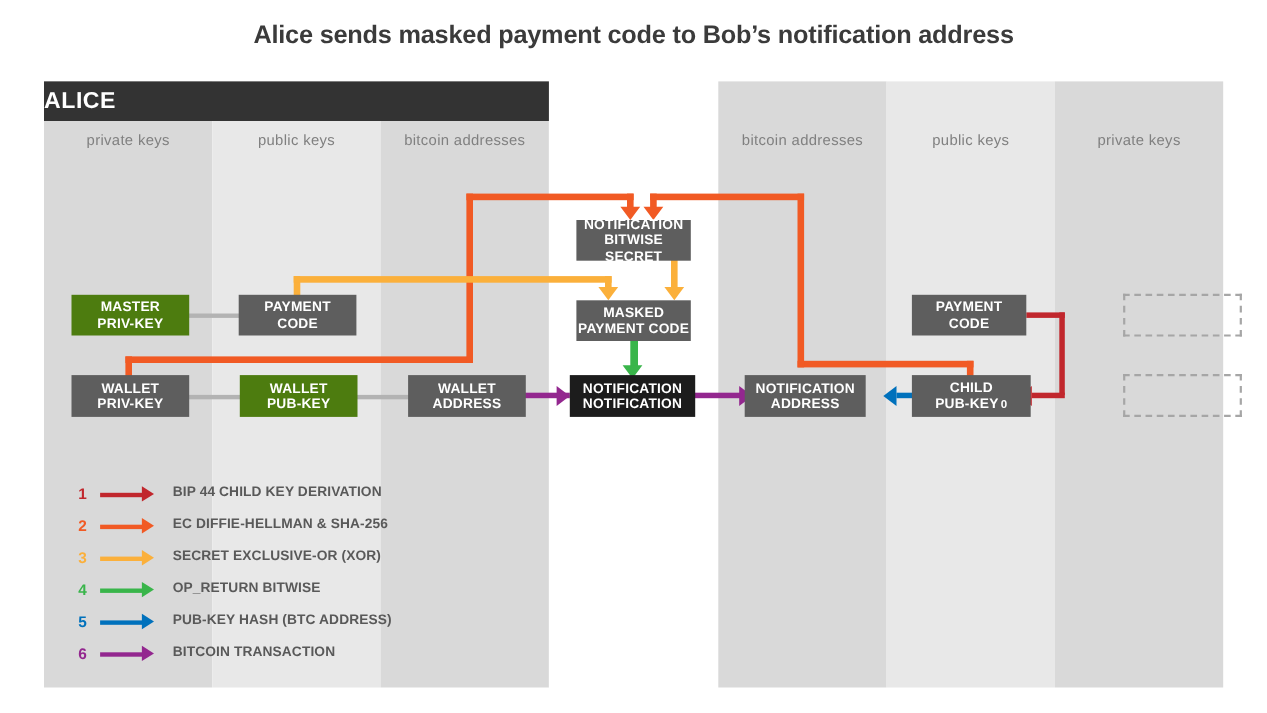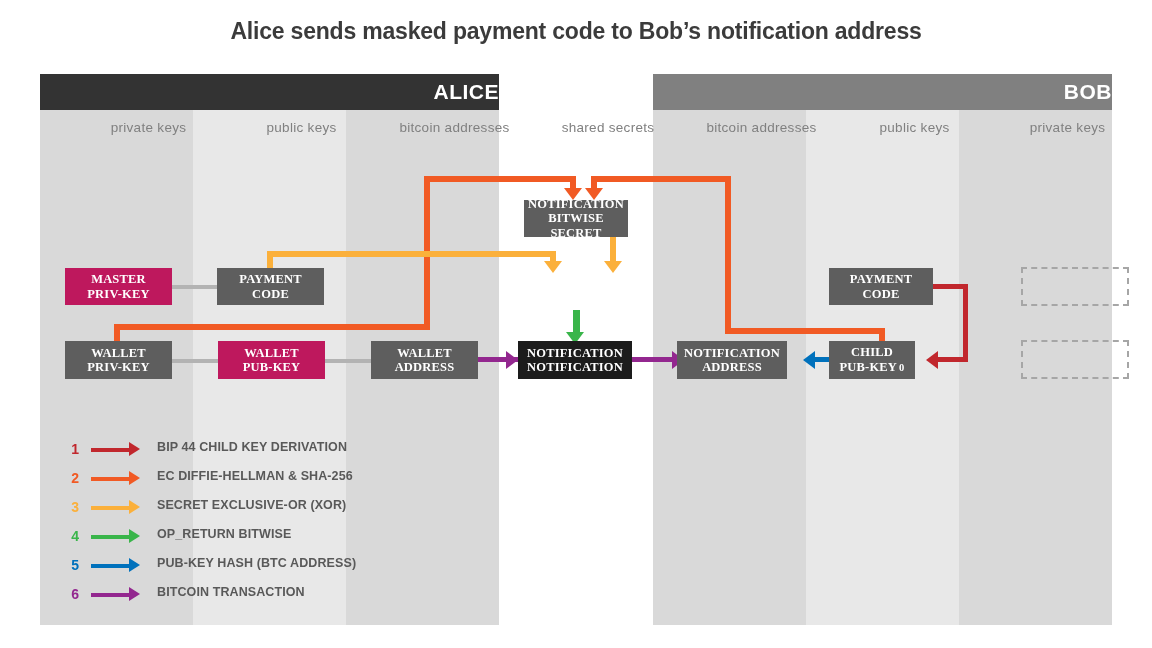--- a/index.html
+++ b/index.html
@@ -15,41 +15,41 @@
   #board{position:absolute;left:40px;top:74px;width:1072px;height:551px;}
 
   
   .col{position:absolute;top:0;bottom:0;}
   .col-dark{background:#d9d9d9;}
   .col-light{background:#e8e8e8;}
   .col-white{background:#ffffff;}
 
   
   .party{
-    position:absolute;top:0;height:36px;line-height:36px;text-align:right;
+    position:absolute;top:0;height:36px;line-height:36px;text-align:left;
     color:#ffffff;font-size:21px;font-weight:bold;letter-spacing:0.5px;
   }
   .party-alice{background:#333333;}
   .party-bob{background:#808080;}
 
   
   .colcap{
     position:absolute;top:38px;height:32px;line-height:32px;text-align:center;
-    color:#808080;font-size:13.5px;letter-spacing:0.3px;padding-left:32px;
+    color:#808080;font-size:13.5px;letter-spacing:0.3px;
   }
 
   
   .node{
     position:absolute;display:flex;align-items:center;justify-content:center;
     text-align:center;color:#ffffff;font-weight:bold;font-size:12.5px;
-    line-height:14.5px;letter-spacing:0.2px;z-index:6;box-sizing:border-box;font-family:Liberation Serif, serif;
+    line-height:14.5px;letter-spacing:0.2px;z-index:6;box-sizing:border-box;
   }
   .n-dark{background:#5e5e5e;}
   .n-black{background:#1c1c1c;}
-  .n-lite{background:#be185d;justify-content:center;}
+  .n-lite{background:#4d7c0f;justify-content:center;}
   .n-ghost{background:transparent;border:2px dashed #a6a6a6;}
   .node sub{font-size:10.5px;vertical-align:baseline;margin-left:2px;}
 
   
   .wire{position:absolute;background:#b3b3b3;z-index:3;}
 
   
   .seg{position:absolute;z-index:4;}
   .tip{position:absolute;width:0;height:0;z-index:5;}
   .tip-d{border-left:9px solid transparent;border-right:9px solid transparent;}
@@ -78,28 +78,24 @@
   <div class="col col-light" style="left:153px;width:153px;"></div>
   <div class="col col-dark" style="left:306px;width:153px;"></div>
   <div class="col col-white" style="left:459px;width:154px;"></div>
   <div class="col col-dark" style="left:613px;width:153px;"></div>
   <div class="col col-light" style="left:766px;width:153px;"></div>
   <div class="col col-dark" style="left:919px;width:153px;"></div>
 
   <div class="party party-alice" style="left:0px;width:459px;">
     <span>ALICE</span>
   </div>
-  <div class="party party-bob" style="left:613px;width:459px;">
-    <span>BOB</span>
-  </div>
 
   <div class="colcap" style="left:0px;width:153px;">private keys</div>
   <div class="colcap" style="left:153px;width:153px;">public keys</div>
   <div class="colcap" style="left:306px;width:153px;">bitcoin addresses</div>
-  <div class="colcap" style="left:459px;width:154px;">shared secrets</div>
   <div class="colcap" style="left:613px;width:153px;">bitcoin addresses</div>
   <div class="colcap" style="left:766px;width:153px;">public keys</div>
   <div class="colcap" style="left:919px;width:153px;">private keys</div>
 
   <div class="wire" style="left:131px;top:211px;width:86px;height:4px;"></div>
   <div class="wire" style="left:131px;top:285px;width:86px;height:4px;"></div>
   <div class="wire" style="left:284px;top:285px;width:86px;height:4px;"></div>
 
   <div class="seg" style="left:74px;top:250px;width:6px;height:34px;background:#f15a24;"></div>
   <div class="seg" style="left:74px;top:250px;width:316px;height:6px;background:#f15a24;"></div>
@@ -162,37 +158,41 @@
   <div class="node n-dark" style="left:331px;top:267px;width:107px;height:38px;">
     <div><span>WALLET</span><br>
          <span>ADDRESS</span></div>
   </div>
 
   <div class="node n-dark" style="left:484px;top:126px;width:104px;height:37px;">
     <div><span>NOTIFICATION</span><br>
          <span>BITWISE SECRET</span></div>
   </div>
 
+  <div class="node n-dark" style="left:484px;top:199px;width:104px;height:37px;">
+    <div><span>MASKED</span><br>
+         <span>PAYMENT CODE</span></div>
+  </div>
 
   <div class="node n-black" style="left:478px;top:267px;width:114px;height:38px;">
     <div><span>NOTIFICATION</span><br>
          <span>NOTIFICATION</span></div>
   </div>
 
   <div class="node n-dark" style="left:637px;top:267px;width:110px;height:38px;">
     <div><span>NOTIFICATION</span><br>
          <span>ADDRESS</span></div>
   </div>
 
   <div class="node n-dark" style="left:789px;top:194px;width:104px;height:37px;">
     <div><span>PAYMENT</span><br>
          <span>CODE</span></div>
   </div>
 
-  <div class="node n-dark" style="left:789px;top:267px;width:86px;height:38px;">
+  <div class="node n-dark" style="left:789px;top:267px;width:108px;height:38px;">
     <div><span>CHILD</span><br>
          <span>PUB-KEY</span><sub>0</sub></div>
   </div>
 
   <div class="node n-ghost" style="left:981px;top:193px;width:108px;height:39px;"></div>
   <div class="node n-ghost" style="left:981px;top:266px;width:108px;height:39px;"></div>
 
   <div id="legend">
 
     <div class="lg-row">

